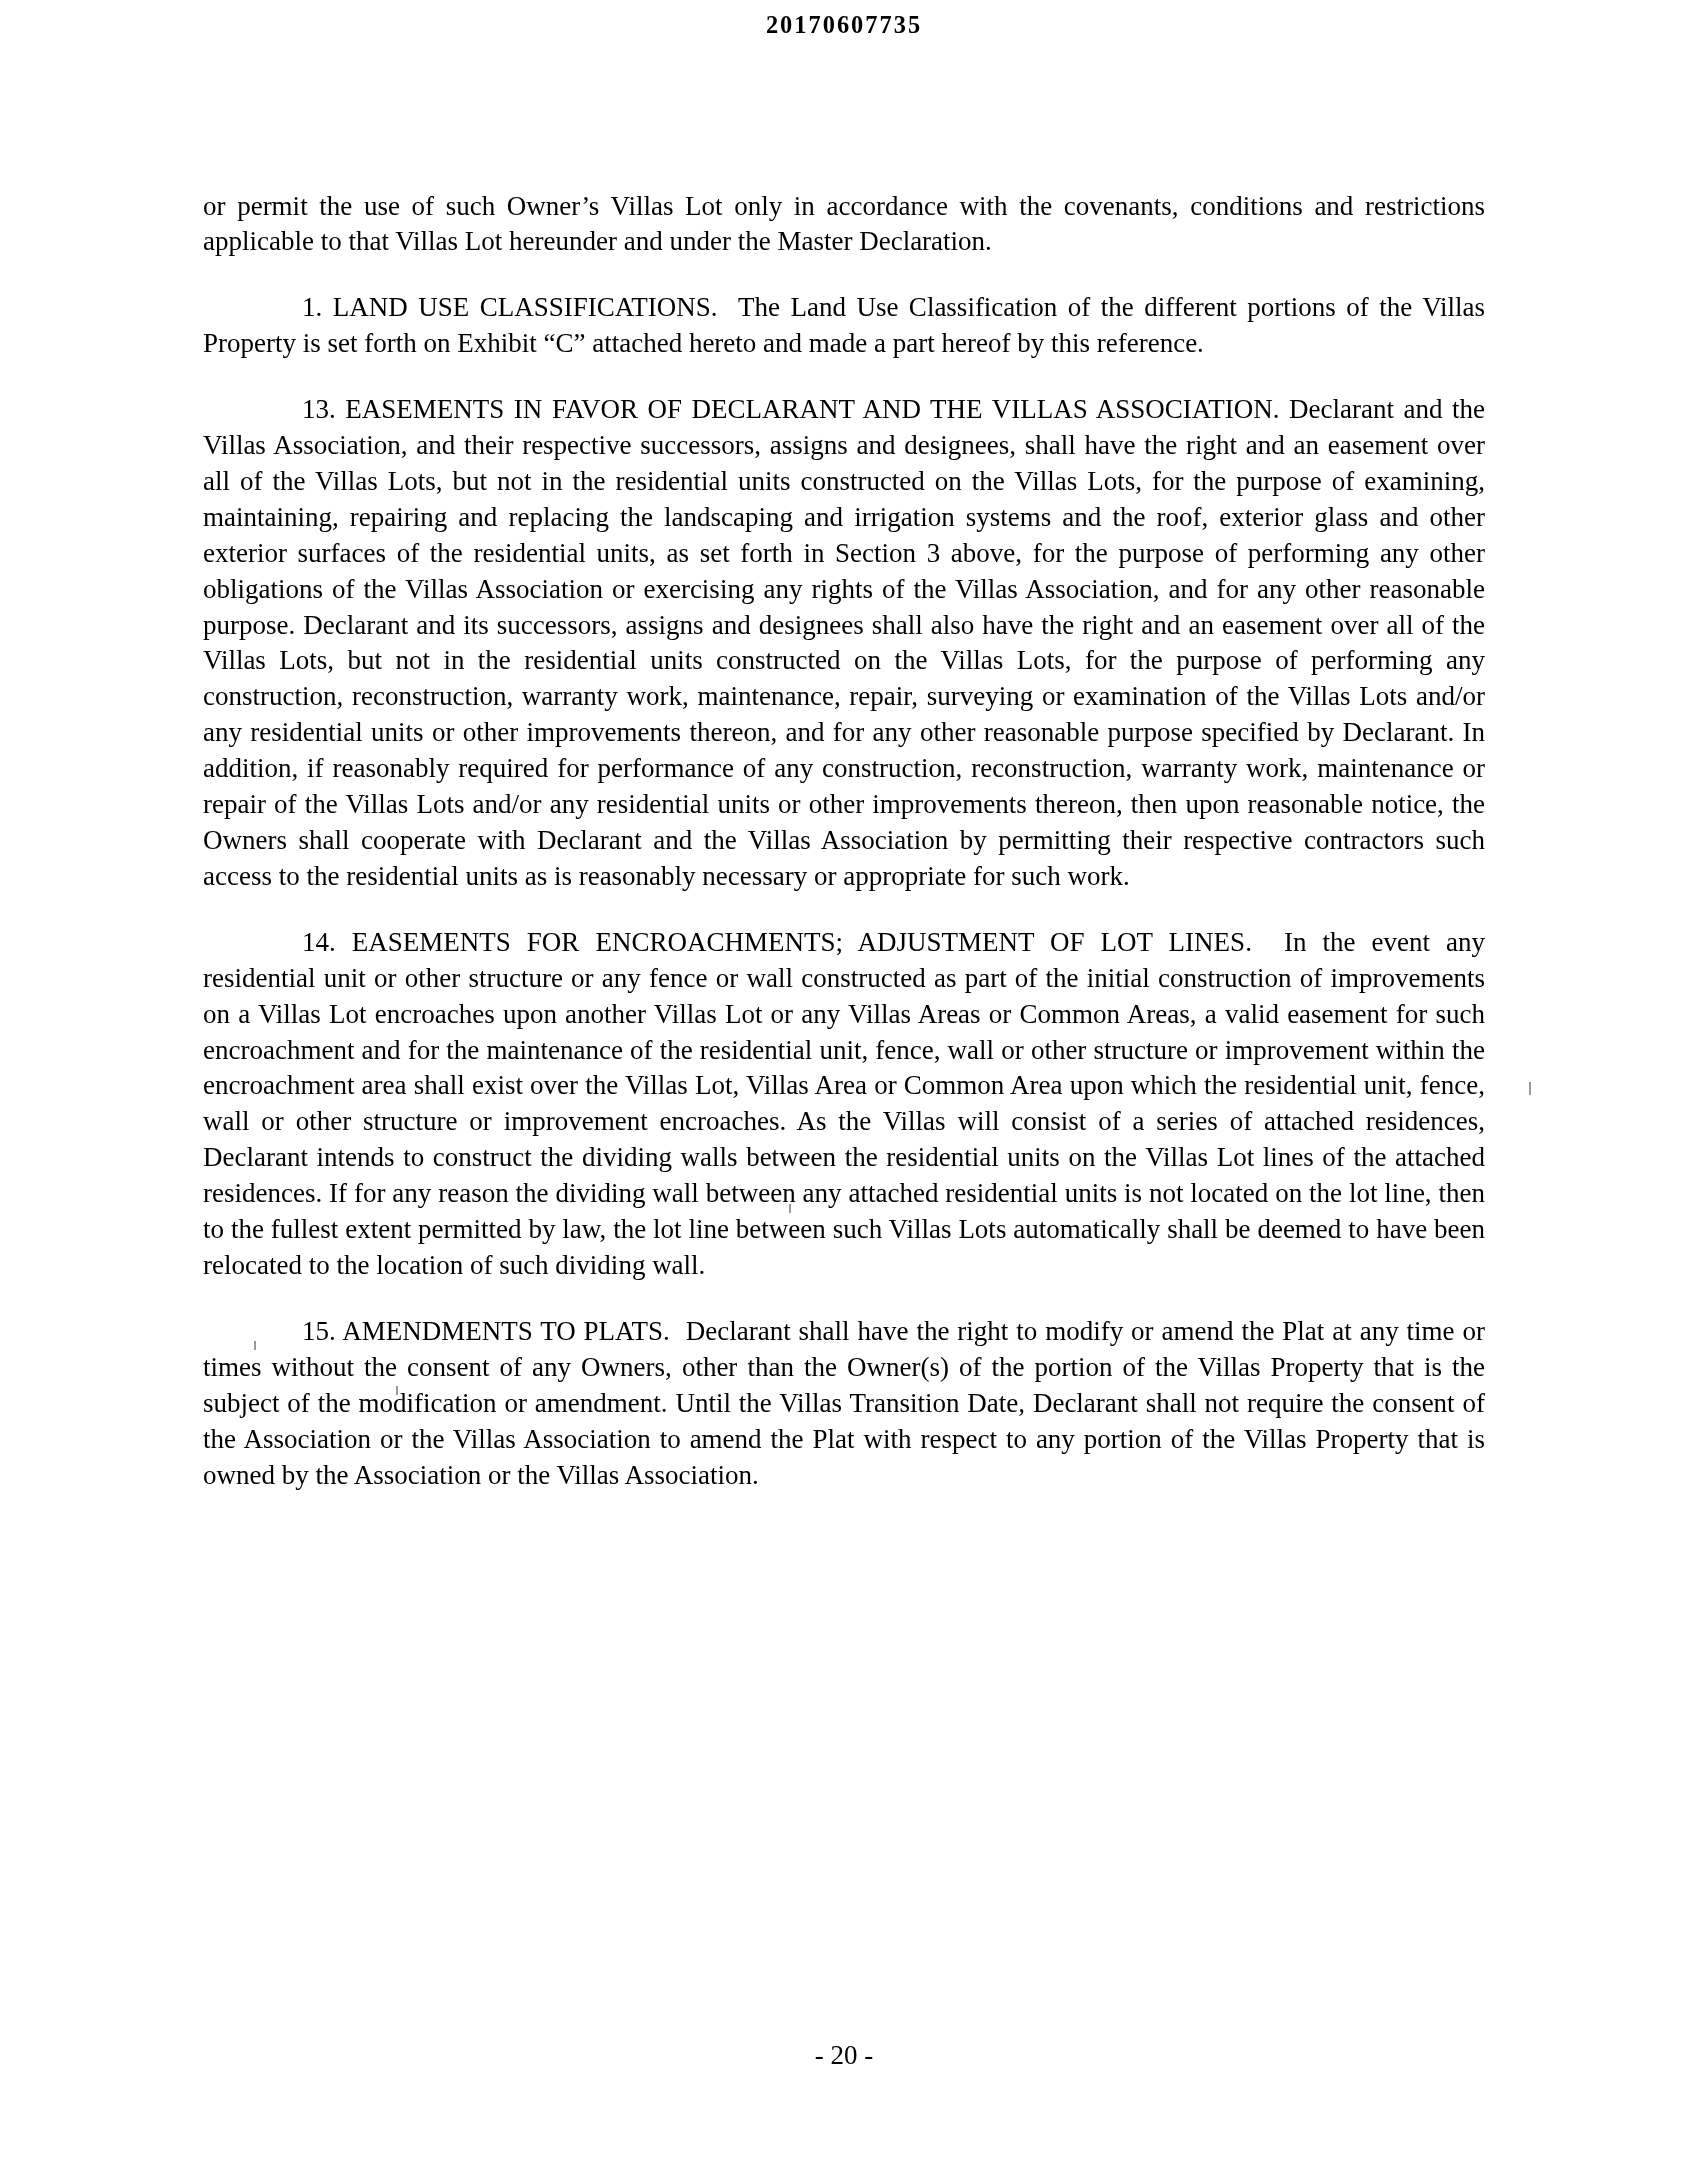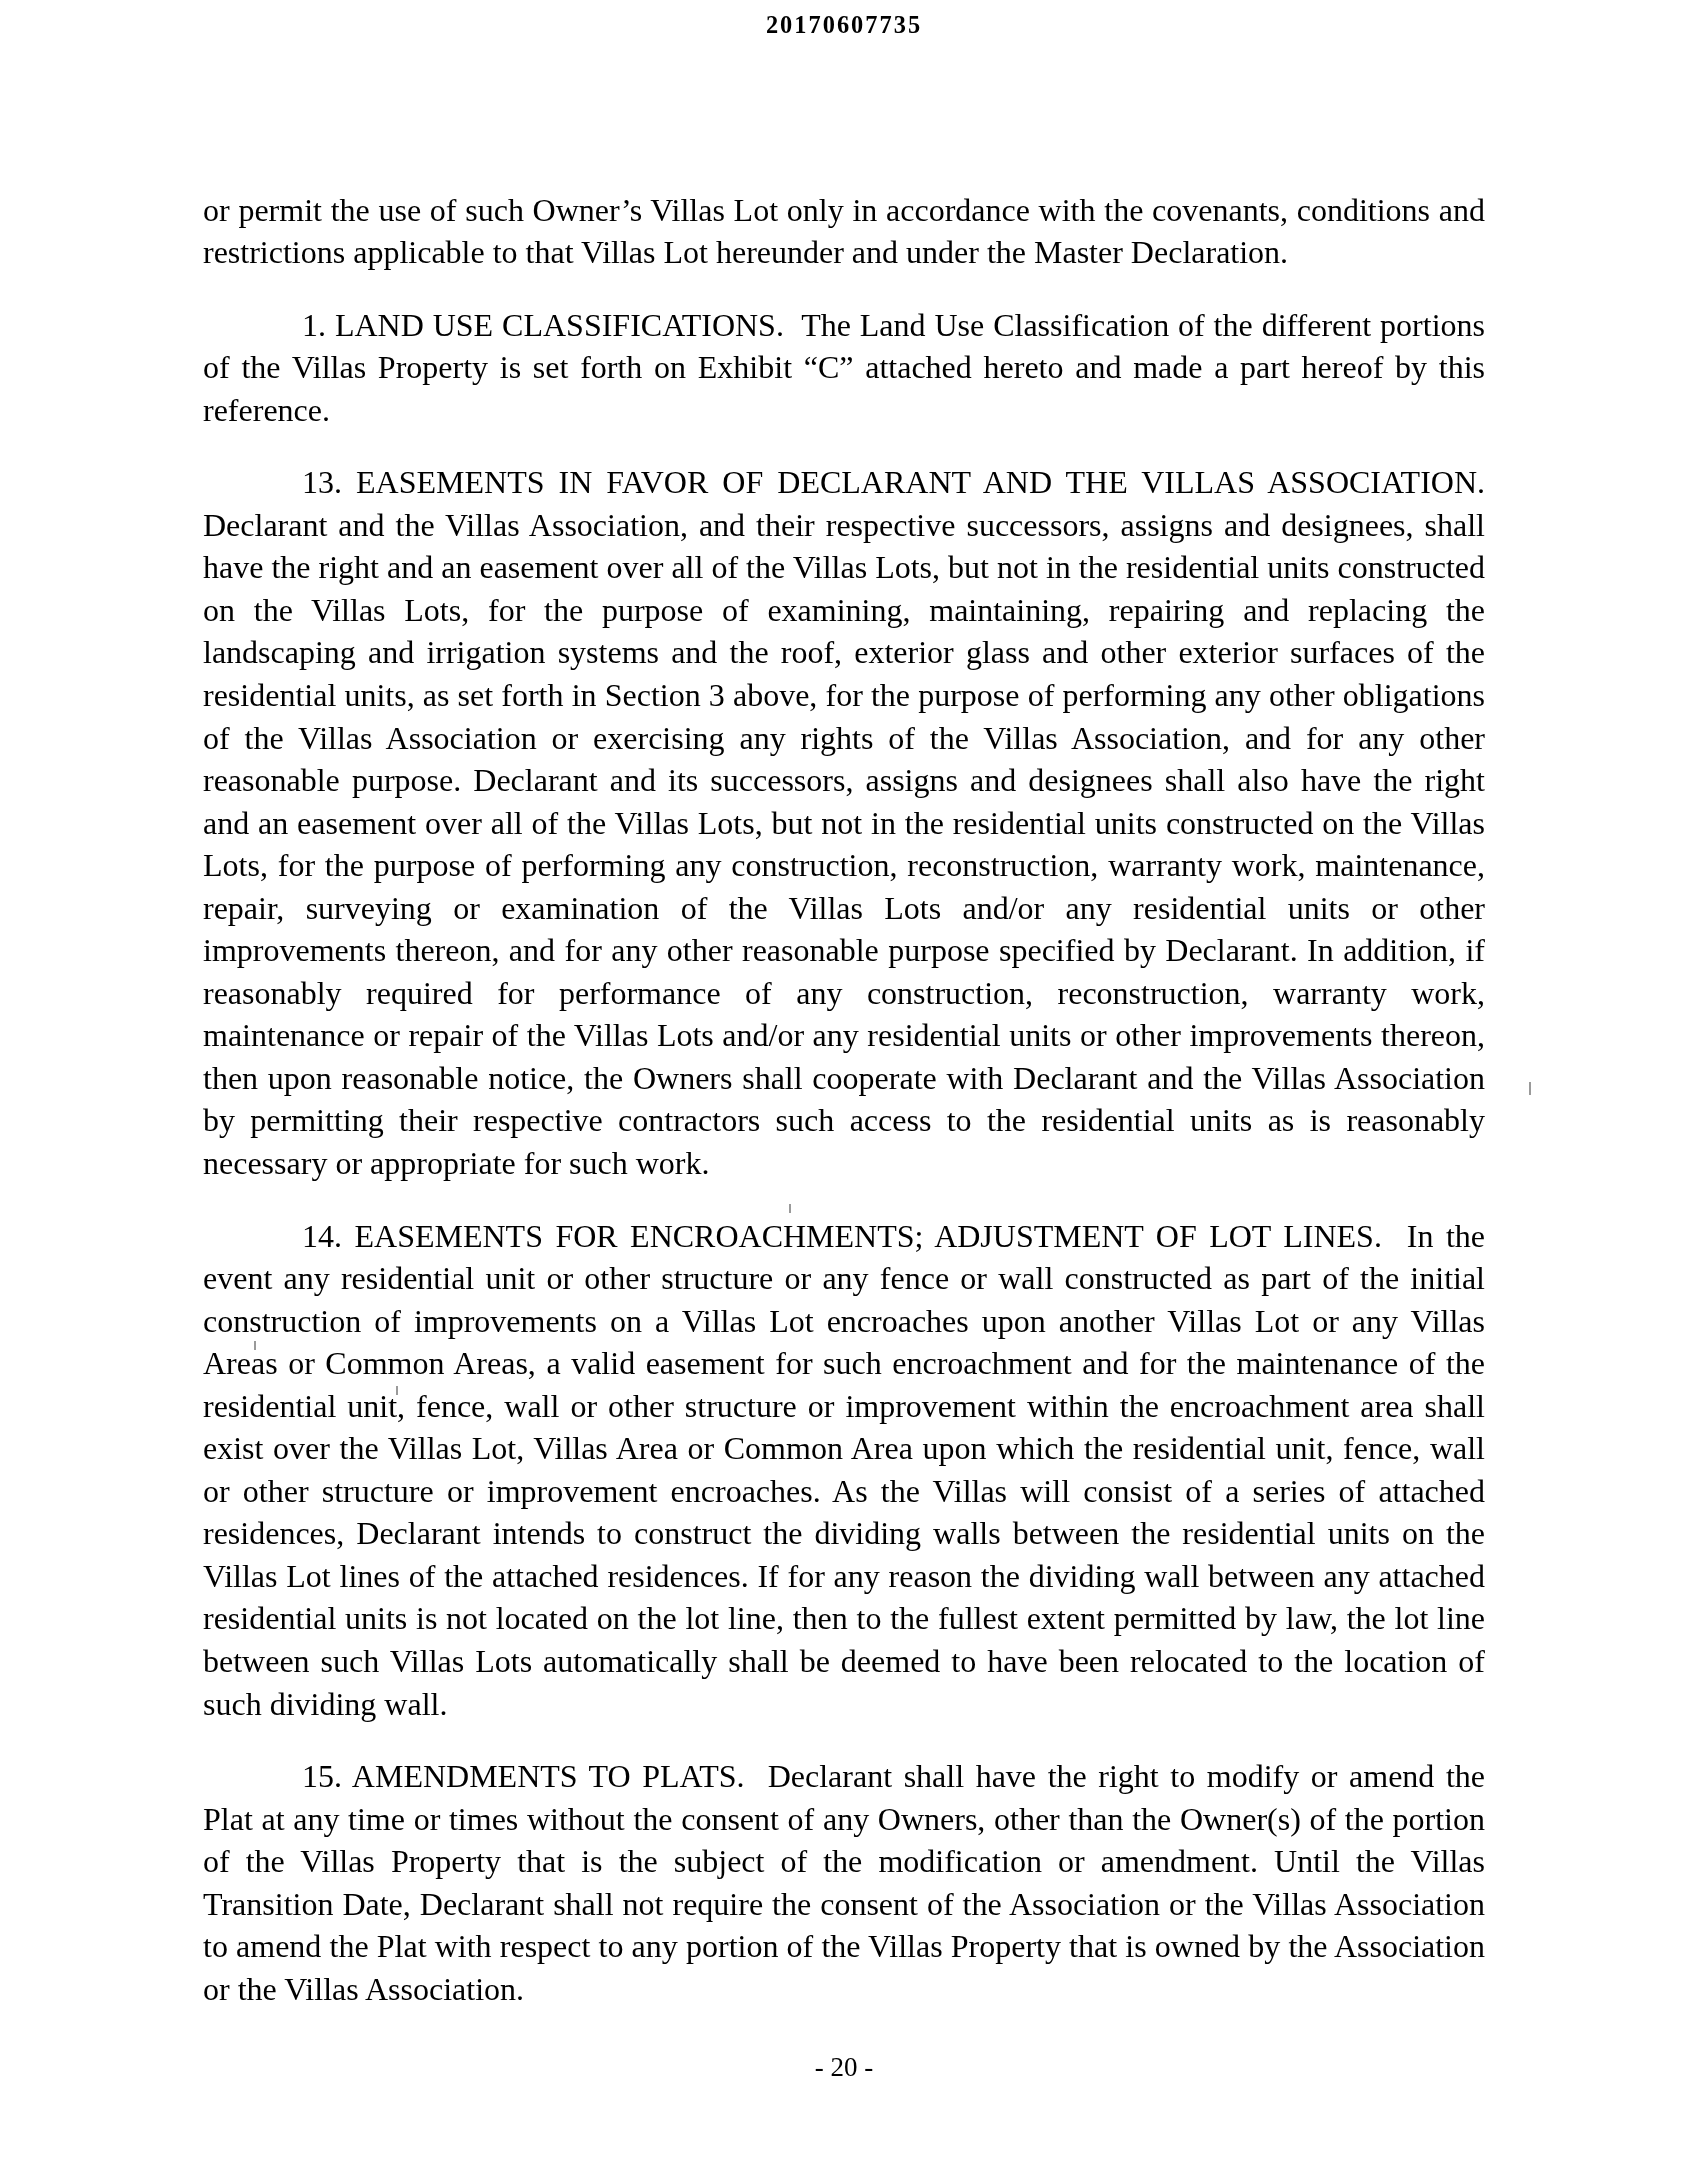--- a/index.html
+++ b/index.html
@@ -27,38 +27,38 @@
     font-size: 24.4px;
     letter-spacing: 2px;
     padding-top: 10.5px;
   }
   .body-area {
     margin: 0 auto;
     padding-top: 150px;
     width: 1282px;
   }
   p.para {
-    font-size: 32px;
+    font-size: 27px;
     line-height: 1.33;
     text-align: justify;
     margin: 0 0 30px 0;
     text-justify: inter-word;
   }
   .indent {
     display: inline-block;
     width: 99px;
   }
   .sec-num {
     
   }
   .sec-head {
   }
   .page-number {
     position: absolute;
-    bottom: 100px;
+    bottom: 112px;
     left: 0;
     right: 0;
     text-align: center;
     font-size: 27px;
   }
   .stray-mark {
     position: absolute;
     width: 2px;
     height: 13px;
     background: #9a9a9a;

